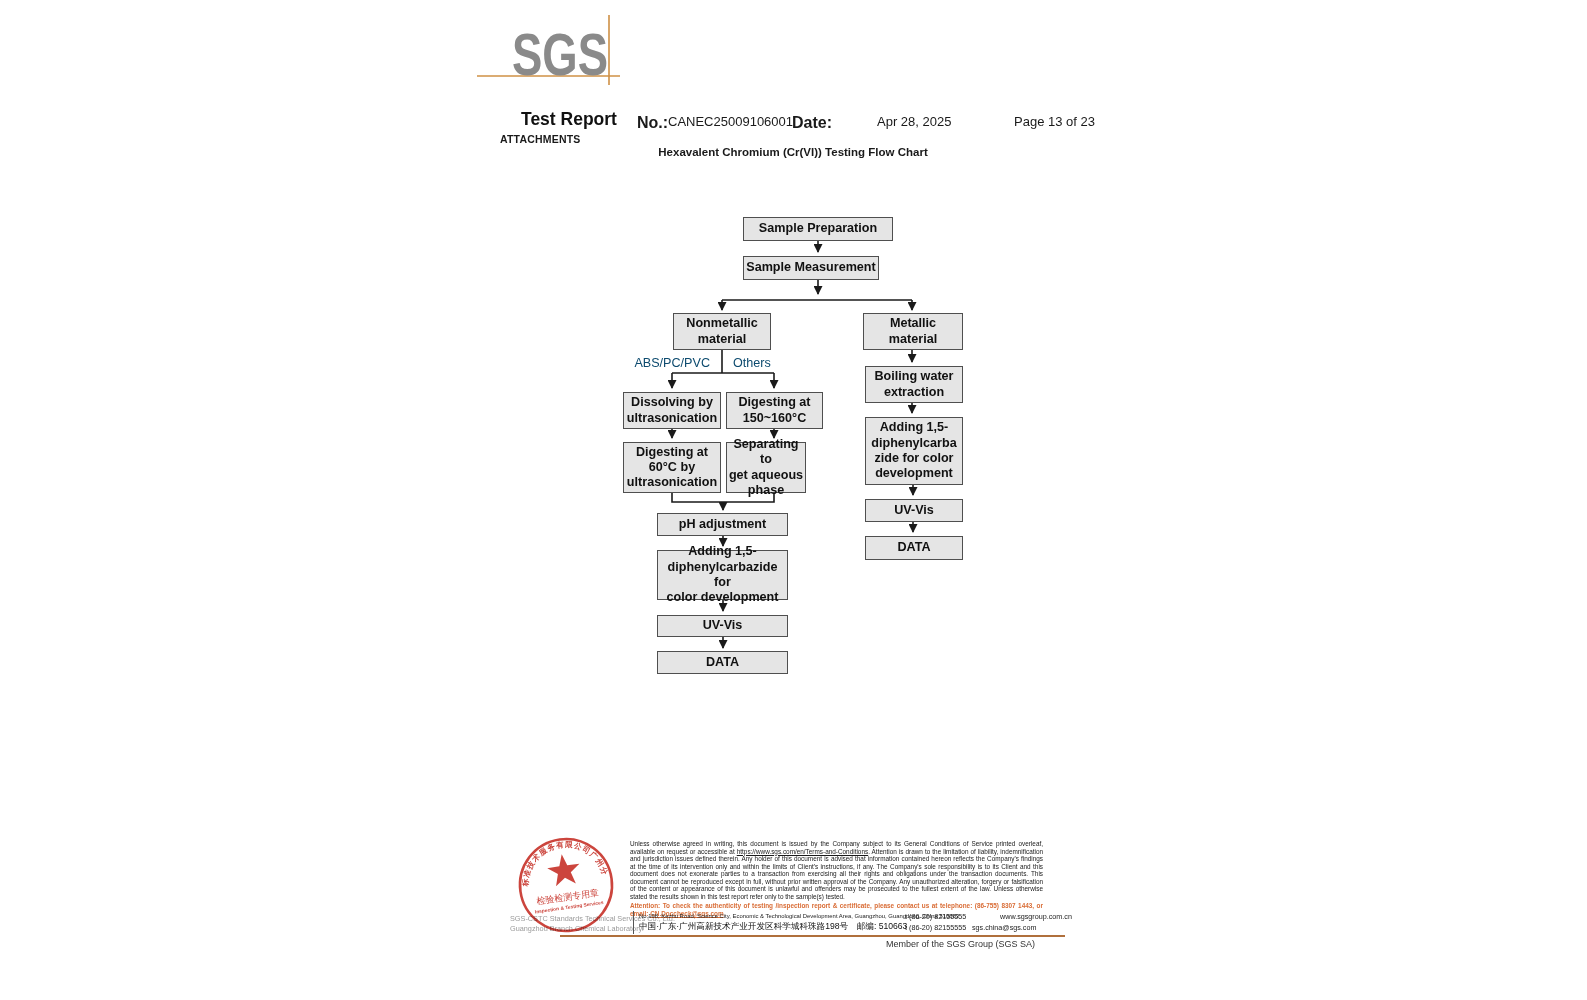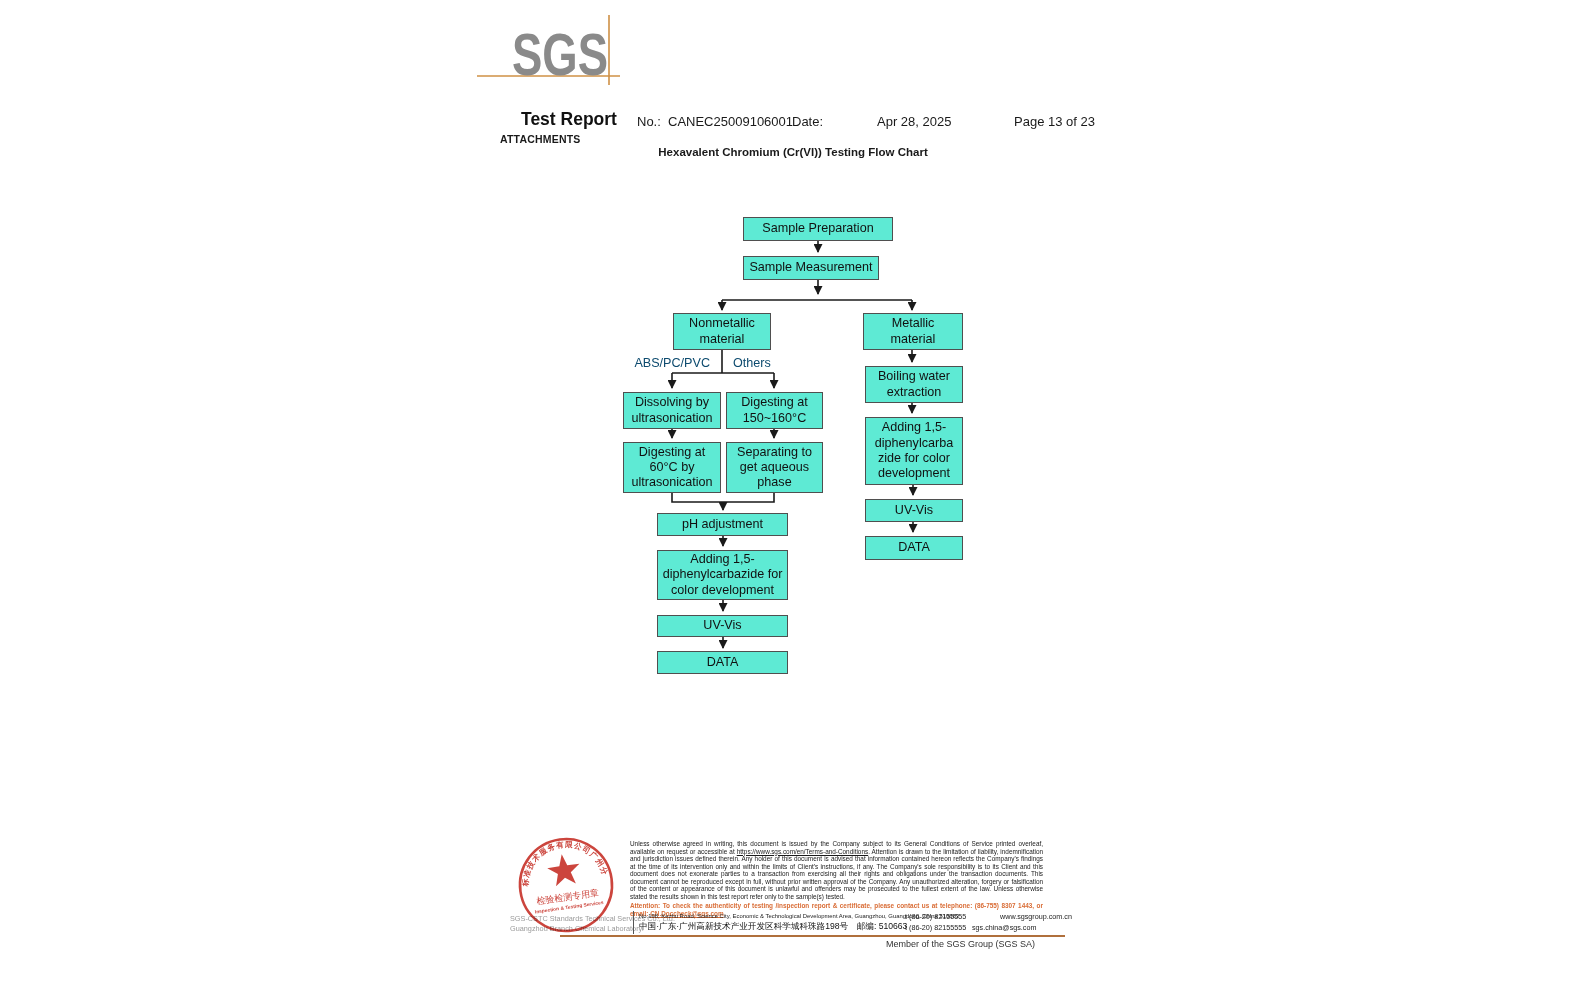--- a/index.html
+++ b/index.html
@@ -3,32 +3,32 @@
 <meta charset="utf-8">
 <style>
   * { margin:0; padding:0; box-sizing:border-box; }
   html,body { background:#ffffff; }
   body { width:1587px; height:1000px; position:relative; overflow:hidden;
          font-family:"Liberation Sans", sans-serif; color:#1a1a1a; }
   .abs { position:absolute; }
 
   
   .report-title { font-size:17.5px; font-weight:bold; color:#111;margin-left:48px; }
-  .hdr-label { font-size:13px; font-weight:normal; }
+  .hdr-label { font-size:16px; font-weight:bold; }
   .hdr-value { font-size:13px; }
   .attachments { font-size:10.5px; font-weight:bold; letter-spacing:.2px; }
   .chart-title { font-size:11.5px; font-weight:bold; }
 
   
   #flow-edges { position:absolute; left:0; top:0; width:1587px; height:1000px; }
   #flow-edges polyline { fill:none; stroke:#1a1a1a; stroke-width:1.6; }
-  .flow-node { position:absolute; border:1.5px solid #4f4f4f; background:#5eead4;
+  .flow-node { position:absolute; border:1.5px solid #4f4f4f; background:#e5e5e5;
                display:flex; align-items:center; justify-content:center;
                text-align:center; font-size:12.6px; line-height:15.3px;
-               white-space:pre-line; color:#111; }
+               white-space:pre-line; color:#111;font-weight:bold; }
   .flow-label { position:absolute; font-size:12.6px; color:#0c4a6e; }
 
   
   .legal-wrap { width:413px; font-size:6.4px; line-height:7.55px; text-align:justify; color:#1b1b1b; }
   .legal-link { text-decoration:underline; color:#1b1b1b; }
   .attention { margin-top:2px; color:#d96c35; font-weight:bold; }
   .attention a { color:#d96c35; }
   .addr-en { font-size:5.9px; color:#222; white-space:nowrap; }
   .addr-zh { font-size:8.6px; color:#111; white-space:nowrap; }
   .addr-phone { font-size:7.2px; color:#222; white-space:nowrap; }
@@ -91,21 +91,21 @@
 material</div>
     <div class="flow-node" style="left: 863px; top: 313px; width: 100px; height: 37px;">Metallic
 material</div>
     <div class="flow-node" style="left: 623px; top: 392px; width: 98px; height: 37px;">Dissolving by
 ultrasonication</div>
     <div class="flow-node" style="left: 726px; top: 392px; width: 97px; height: 37px;">Digesting at
 150~160°C</div>
     <div class="flow-node" style="left: 623px; top: 442px; width: 98px; height: 51px;">Digesting at
 60°C by
 ultrasonication</div>
-    <div class="flow-node" style="left: 726px; top: 442px; width: 97px; height: 51px;">Separating to
+    <div class="flow-node" style="left: 726px; top: 442px; width: 80px; height: 51px;">Separating to
 get aqueous
 phase</div>
     <div class="flow-node" style="left: 657px; top: 513px; width: 131px; height: 23px;">pH adjustment</div>
     <div class="flow-node" style="left: 657px; top: 550px; width: 131px; height: 50px;">Adding 1,5-
 diphenylcarbazide for
 color development</div>
     <div class="flow-node" style="left: 657px; top: 615px; width: 131px; height: 22px;">UV-Vis</div>
     <div class="flow-node" style="left: 657px; top: 651px; width: 131px; height: 23px;">DATA</div>
     <div class="flow-node" style="left: 865px; top: 366px; width: 98px; height: 37px;">Boiling water
 extraction</div>

